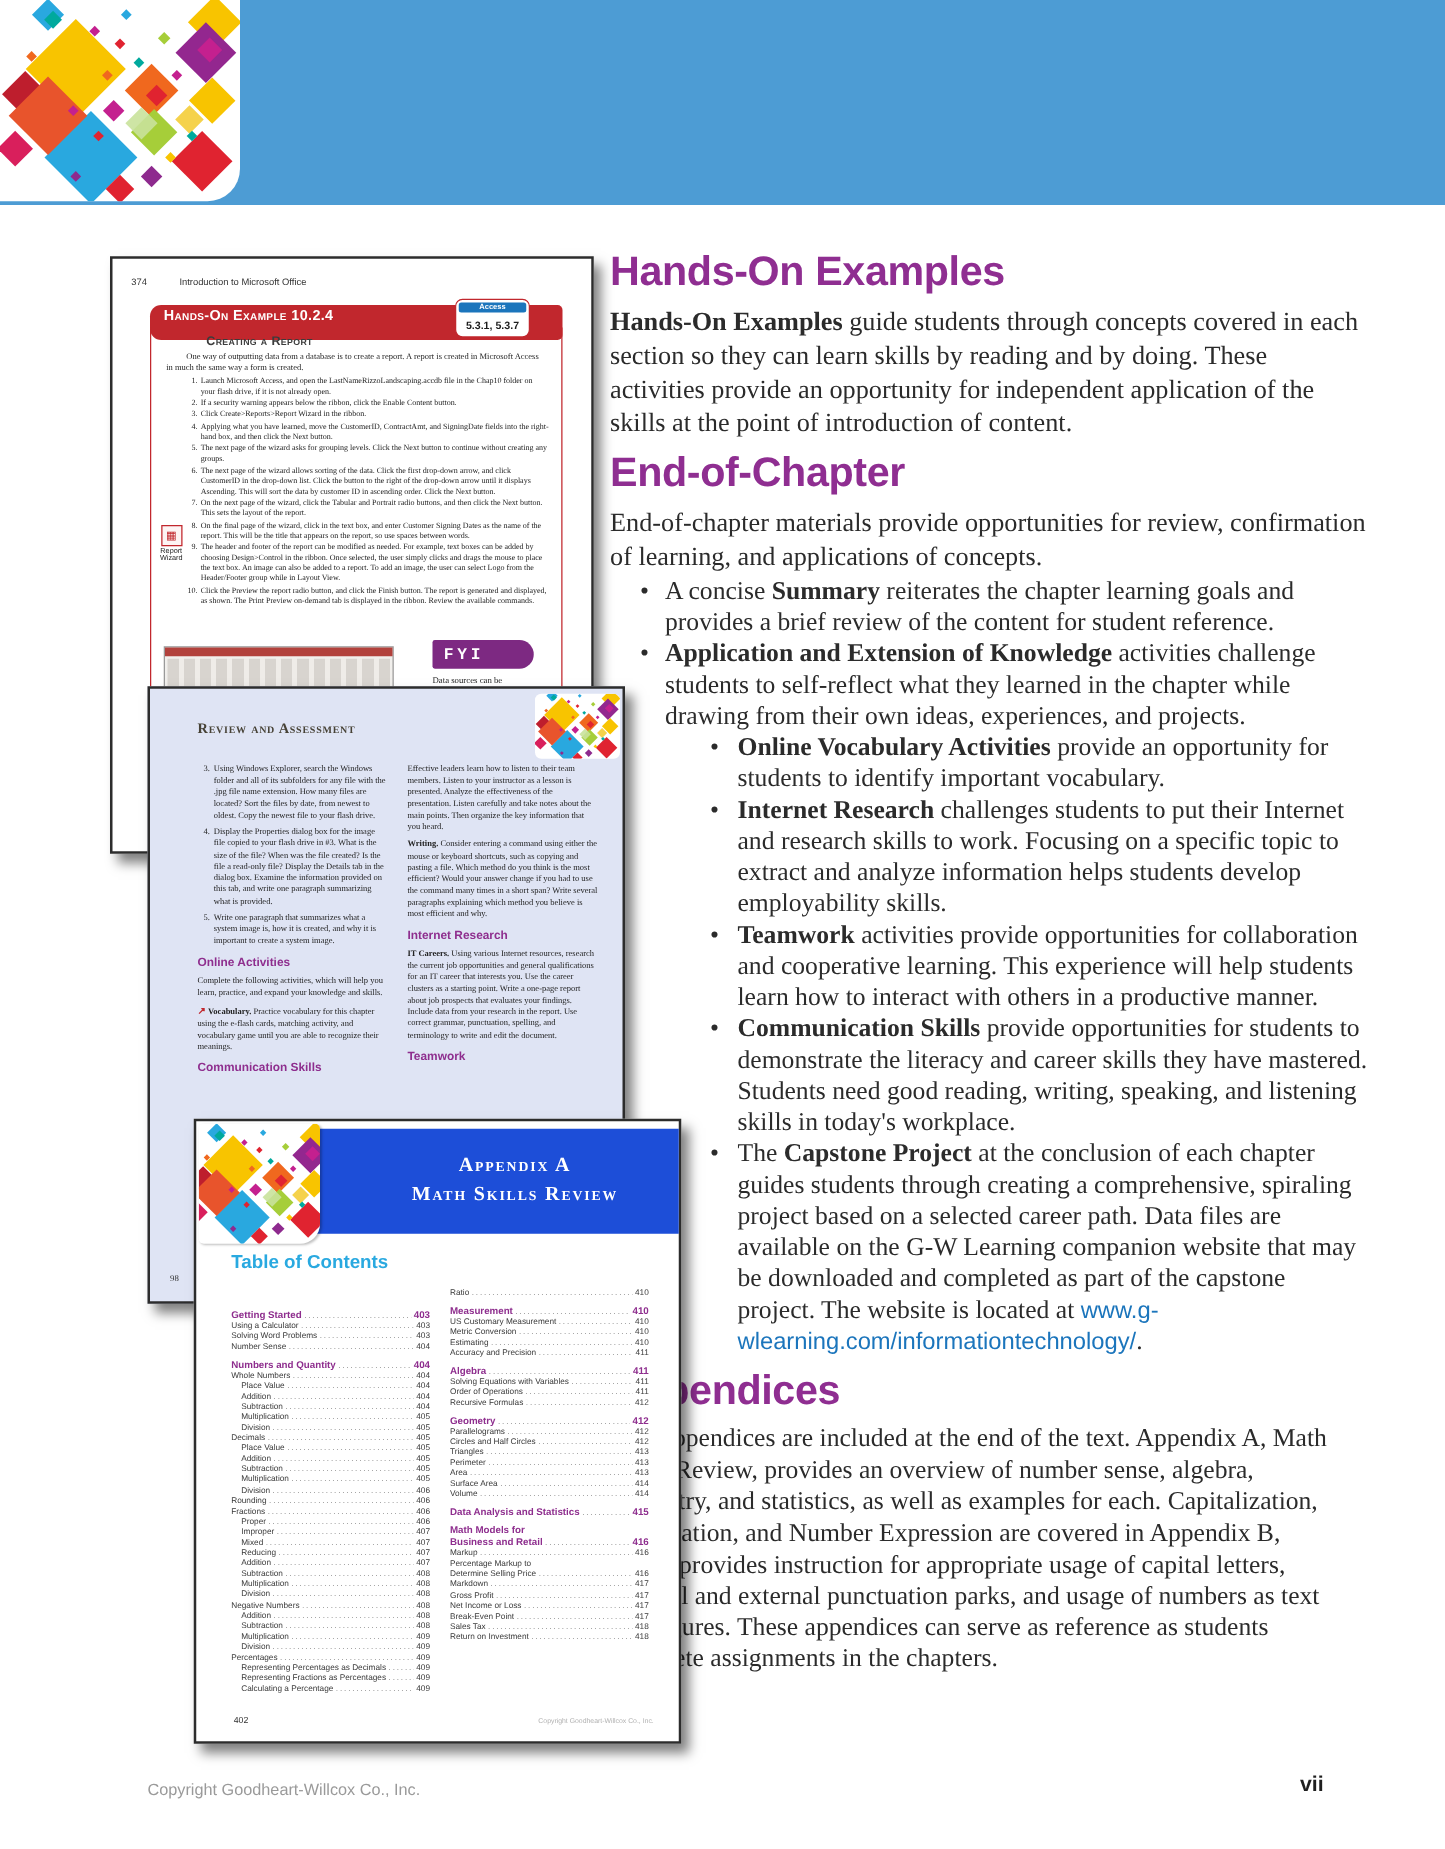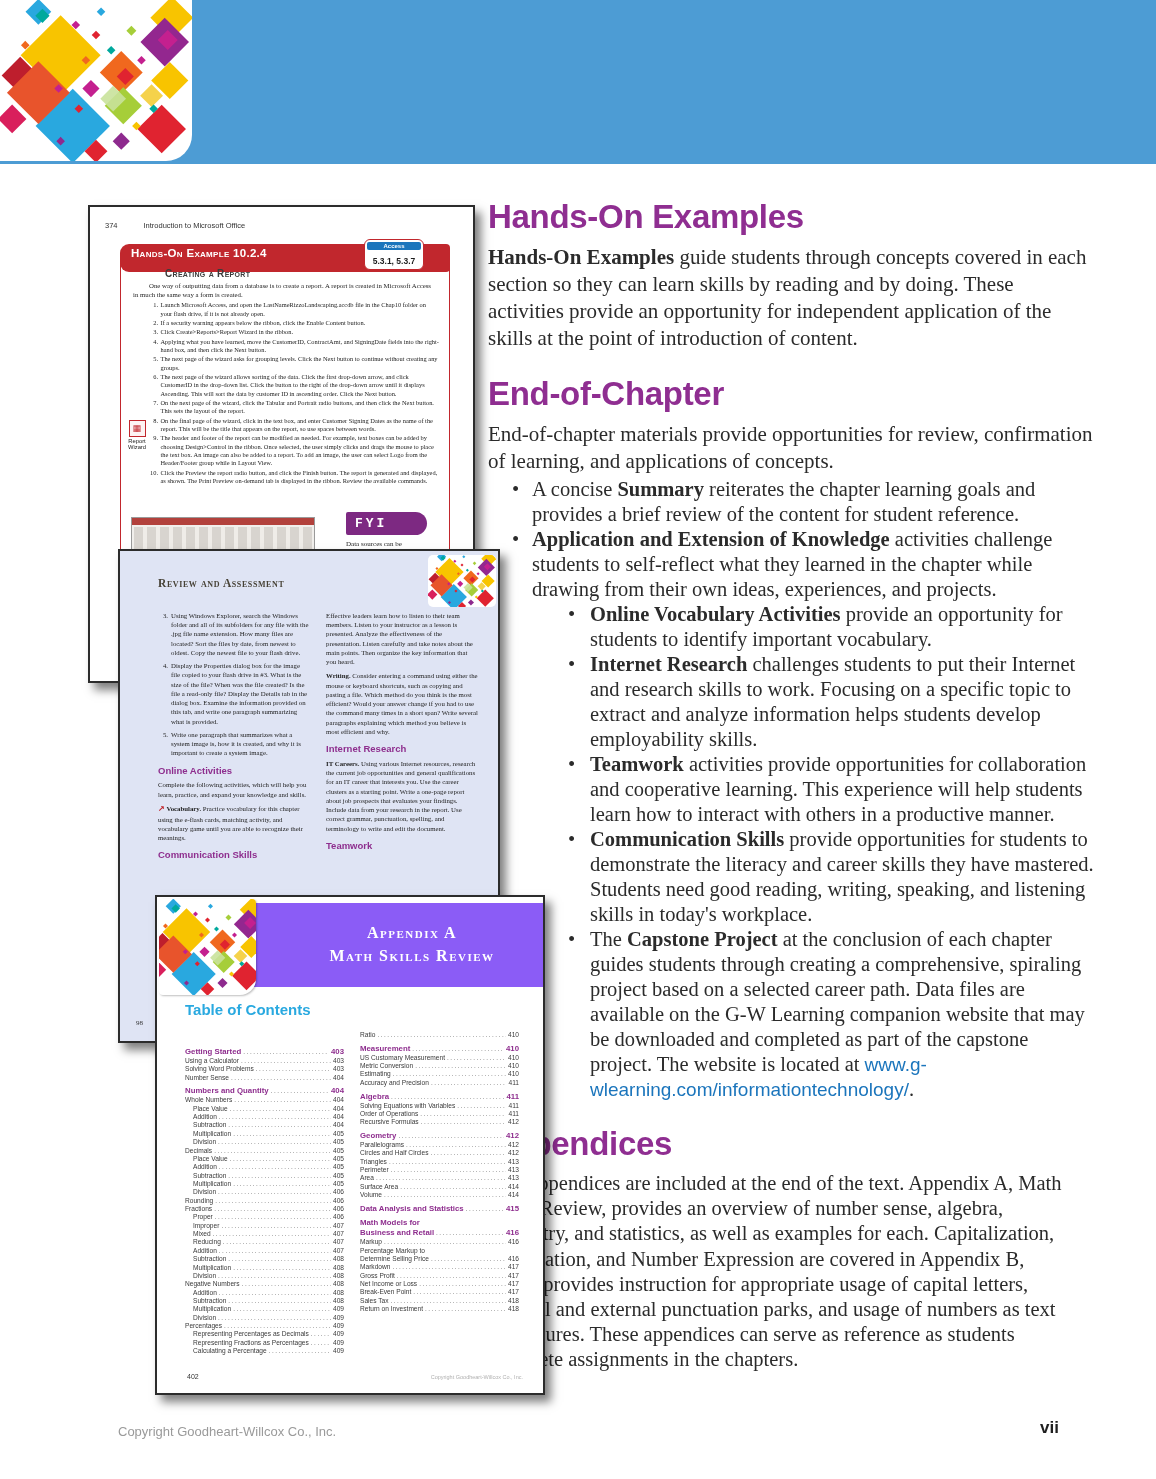--- a/index.html
+++ b/index.html
@@ -69,21 +69,21 @@
   .pg2 h4{font-family:"Liberation Sans",sans-serif;color:#8e2e8e;font-size:9.5px;margin:7px 0 3px;}
   .num-item{display:flex;margin-bottom:4px;}
   .num-item .n{flex:none;width:10px;text-align:right;margin-right:3px;}
   .num-item .t{flex:1;}
   .vocab-icon{color:#c1272d;font-weight:bold;font-size:8px;}
   .pg2-folio{position:absolute;left:16px;bottom:14px;font-size:7px;color:#333;}
   .run.b{font-weight:bold;}
 
   
   .pg3{left:155px;top:895px;width:390px;height:500px;background:#fff;z-index:3;}
-  .pg3-band{position:absolute;left:0;top:6px;right:0;height:84px;background:#8b5cf6;margin-left:32px;}
+  .pg3-band{position:absolute;left:0;top:6px;right:0;height:84px;background:#1d4ed8;margin-left:32px;}
   .band-text{position:absolute;left:100px;right:8px;top:18px;text-align:center;color:#fff;
              font-variant:small-caps;font-size:16px;line-height:1.45;letter-spacing:1.5px;
              font-weight:600;}
   .pg3-mosaic{position:absolute;left:2px;top:2px;width:97px;height:96px;background:#fff;
               border-radius:4px 4px 16px 4px;overflow:hidden;box-shadow:1px 1px 2px rgba(0,0,0,.25);}
   .toc-title{position:absolute;left:28px;top:104px;color:#29a9e0;
              font-family:"Liberation Sans",sans-serif;font-weight:bold;font-size:15px;}
   .toc-cols{position:absolute;left:28px;top:134px;width:334px;display:flex;gap:16px;}
   .toc-col{width:159px;}
   .toc-row{display:flex;align-items:baseline;font-size:6.6px;line-height:1.27;color:#3a3a3a;
@@ -98,21 +98,21 @@
   .toc-page{flex:none;}
   .pg3-folio{position:absolute;left:30px;bottom:13px;font-size:7px;
              font-family:"Liberation Sans",sans-serif;color:#333;}
   .pg3-copy{position:absolute;right:20px;bottom:13px;font-size:5.5px;color:#b0b0b0;
             font-family:"Liberation Sans",sans-serif;}
 
   
   .main{position:absolute;left:488px;top:199px;width:606px;}
   .main h1{font-family:"Liberation Sans",sans-serif;font-weight:bold;color:#8f2e91;
            font-size:33px;line-height:36px;letter-spacing:-.3px;margin:0 0 9px;}
-  .main h1.mt{margin-top:24px;}
+  .main h1.mt{margin-top:8px;}
   .body{font-size:21px;line-height:27px;margin:0;}
   .bullets{list-style:none;margin:2px 0 0;padding:0;}
   .bullets li{font-size:20.5px;line-height:25px;position:relative;}
   .bullets li.lv1{padding-left:44px;}
   .bullets li.lv1::before{content:"\2022";position:absolute;left:24px;}
   .bullets li.lv2{padding-left:102px;}
   .bullets li.lv2::before{content:"\2022";position:absolute;left:80px;}
   .lnk{color:#1b75bc;font-family:"Liberation Sans",sans-serif;font-size:19px;text-decoration:none;cursor:pointer;}
   .appx{width:582px;font-size:20.5px;line-height:25.2px;margin-top:2px;}
 

